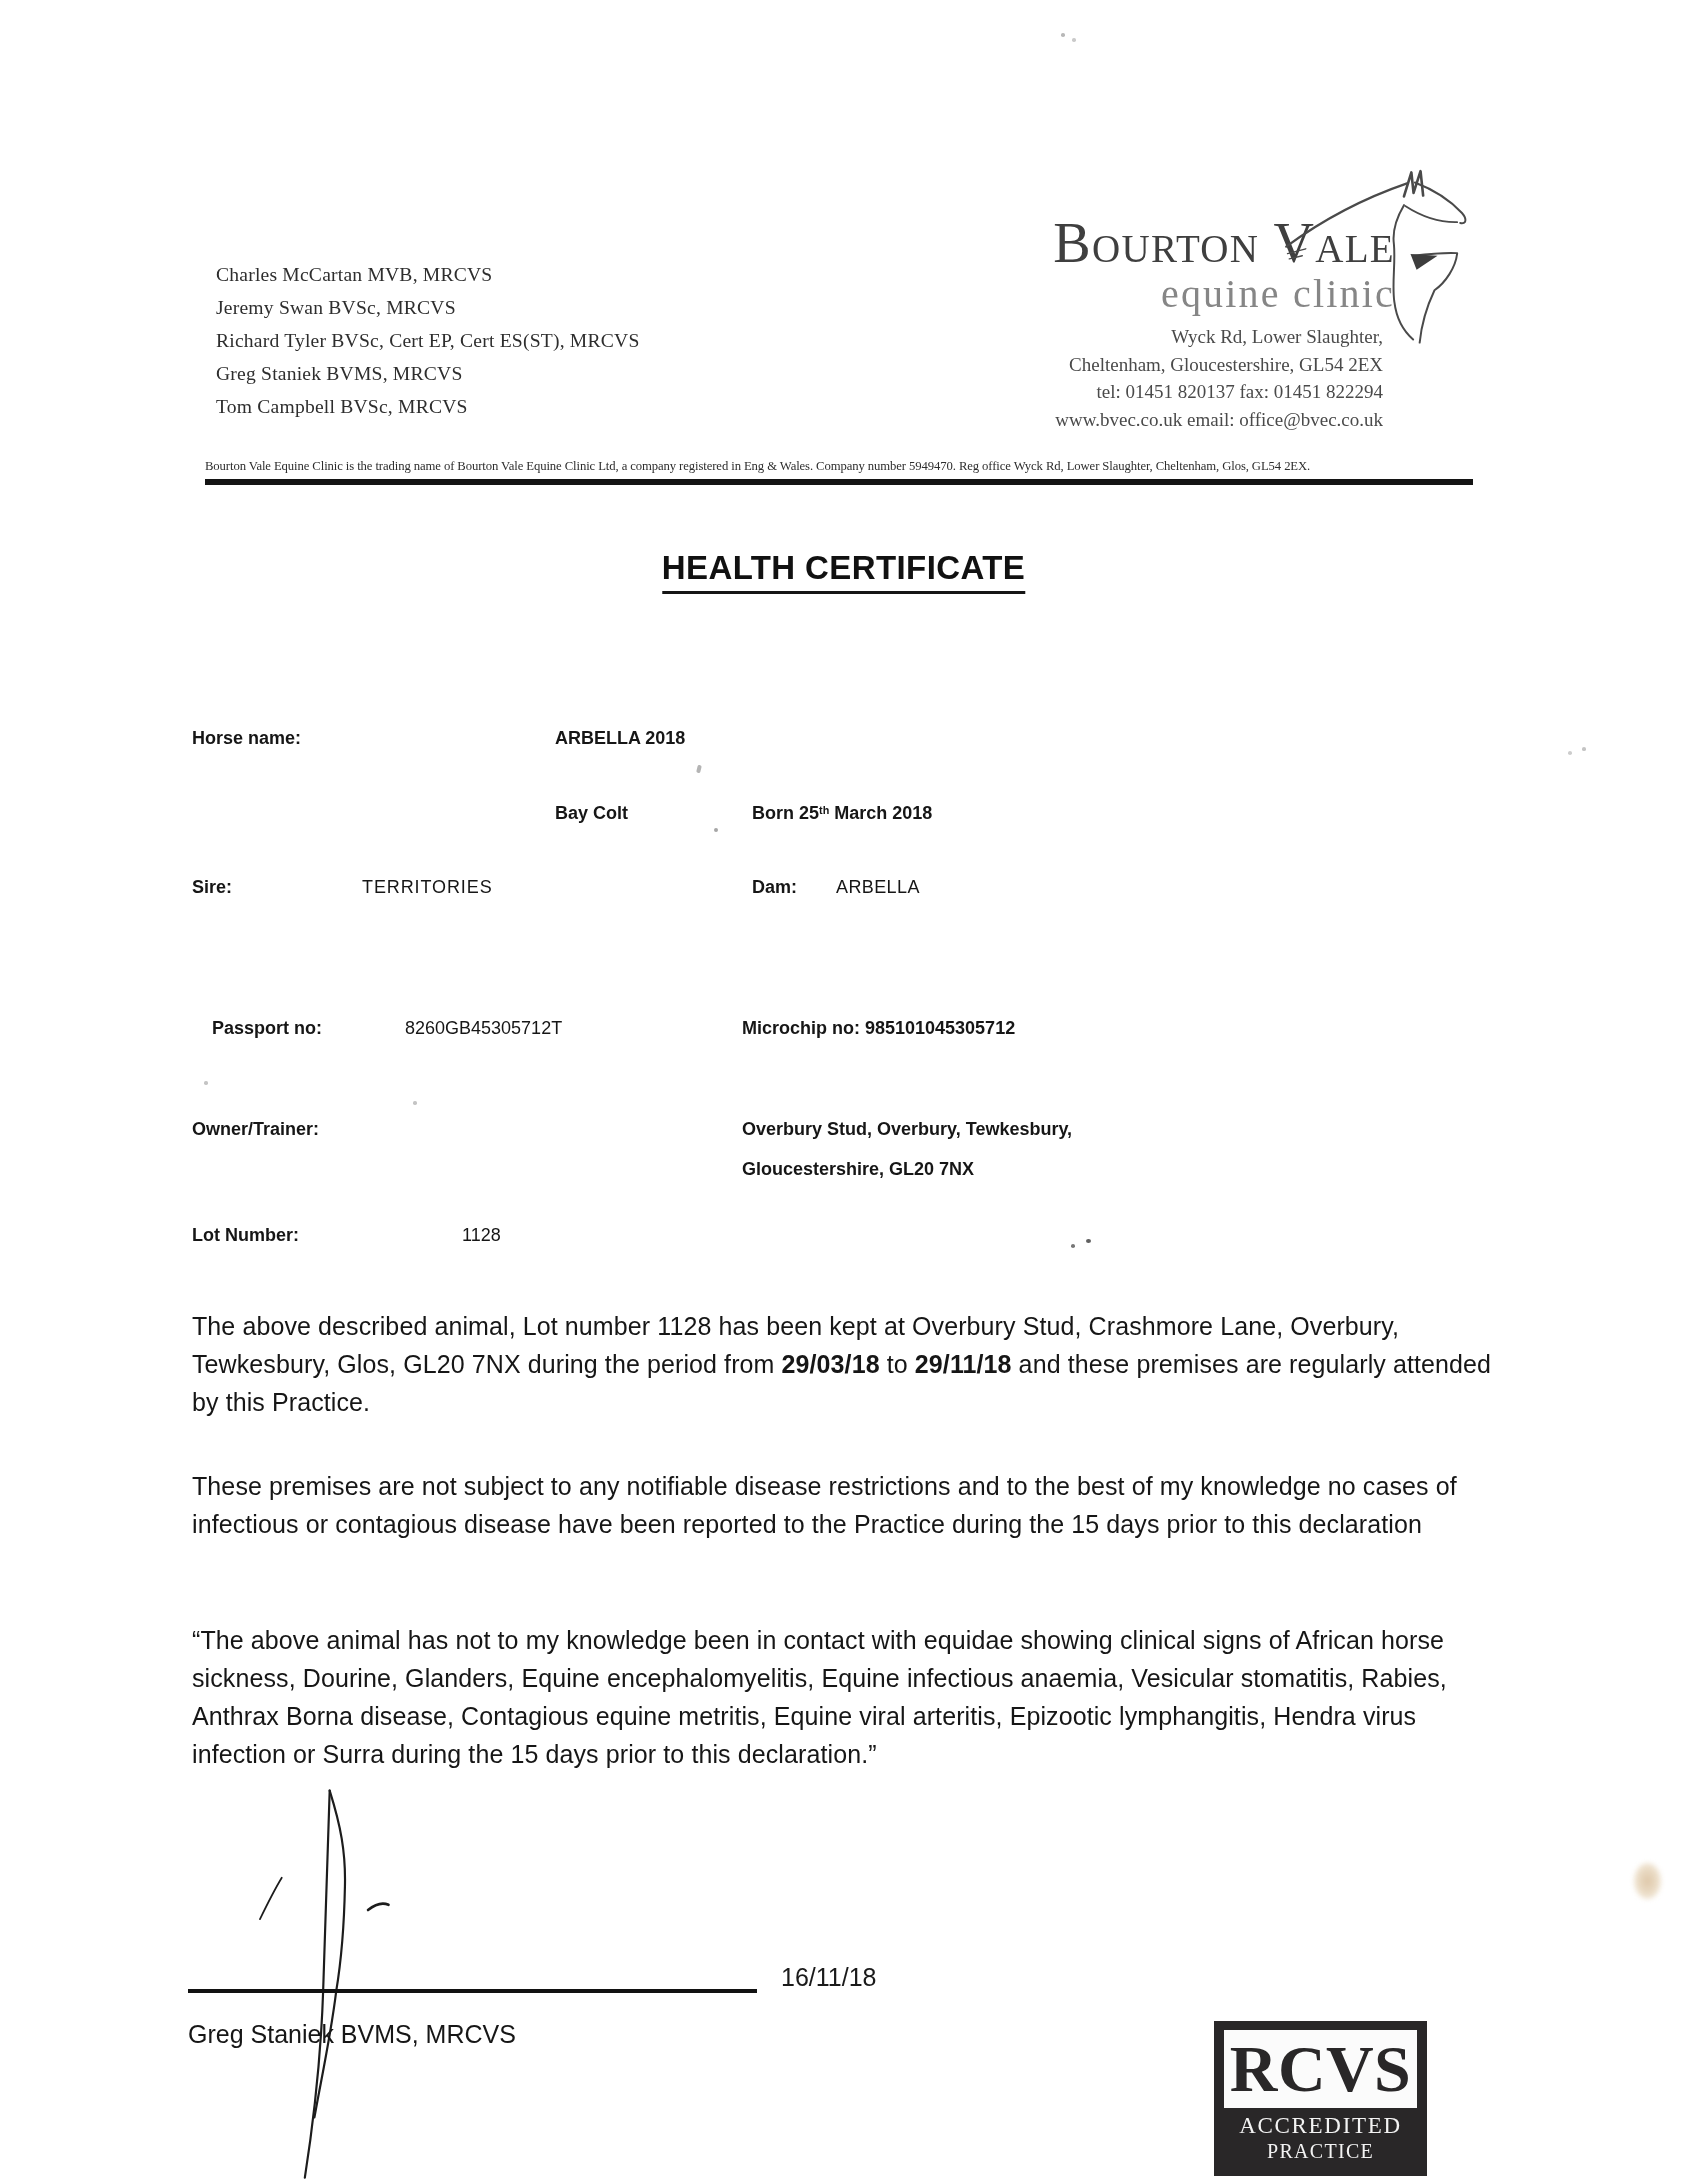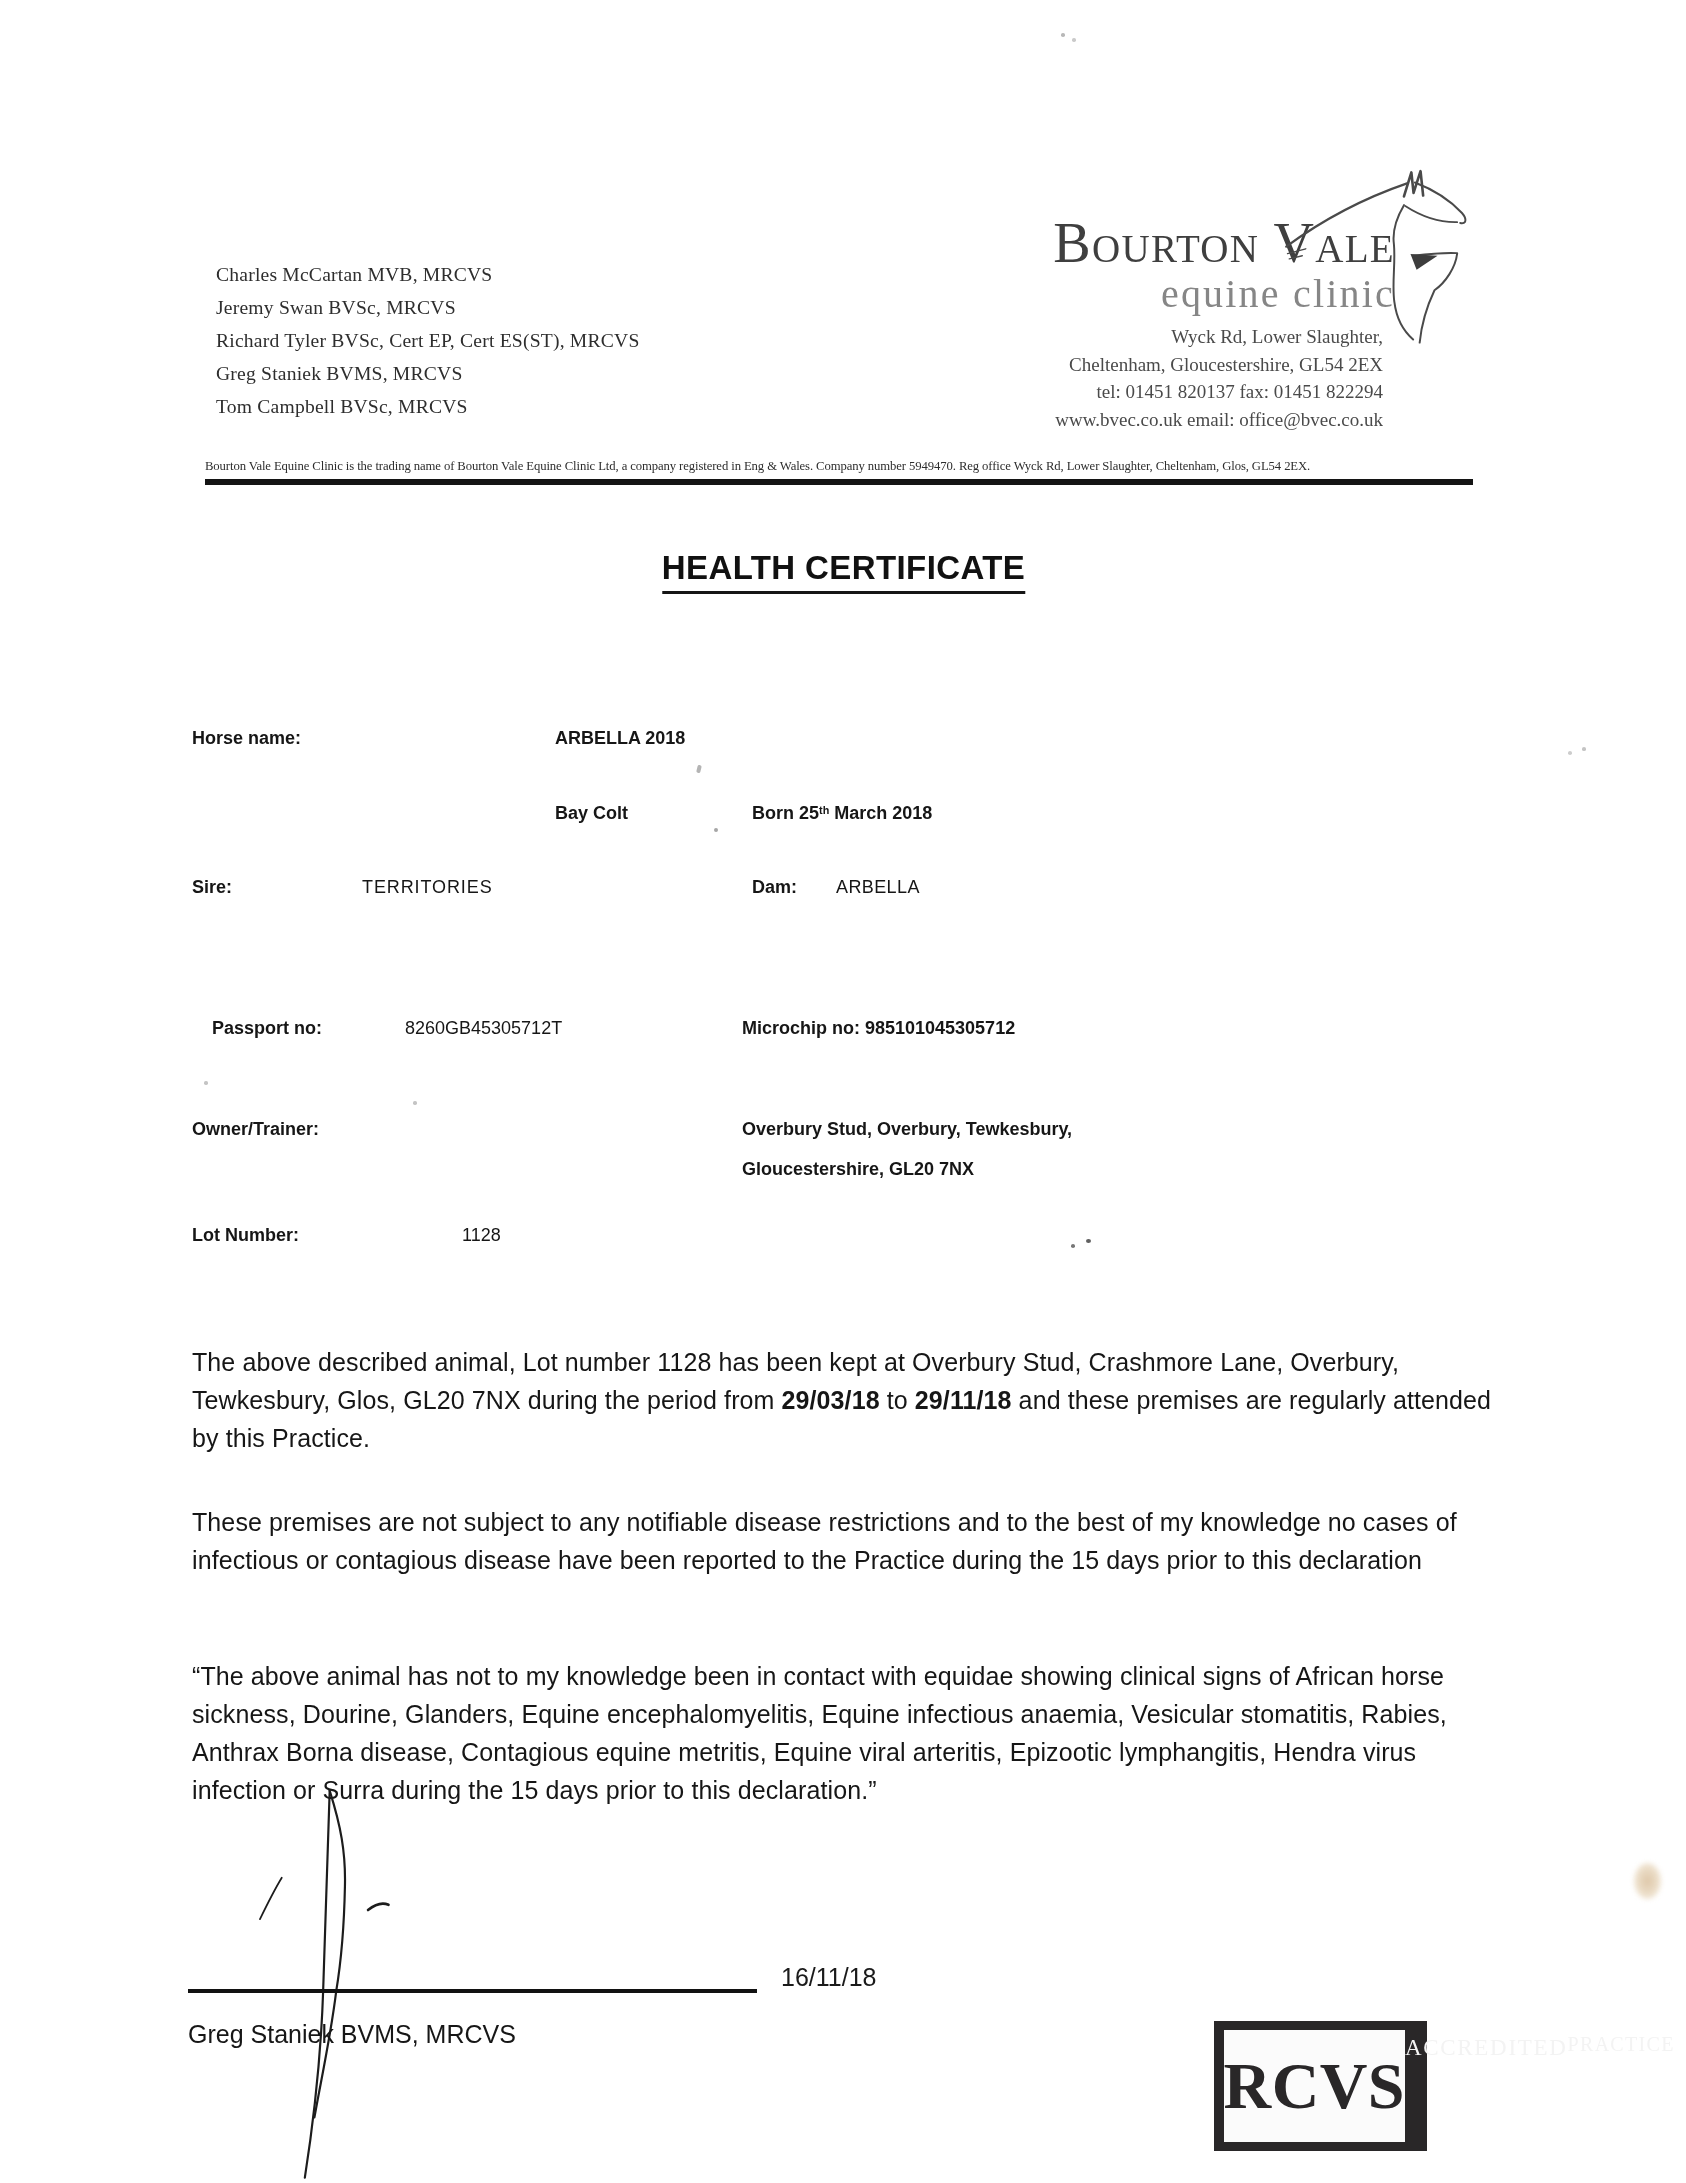--- a/index.html
+++ b/index.html
@@ -27,28 +27,28 @@
   
   .title{left:50%;top:549px;transform:translateX(-50%);
         font-size:33px;font-weight:bold;letter-spacing:0.4px;color:#111;
         border-bottom:3.9px solid #151515;padding-bottom:3.5px;white-space:nowrap;}
   
   .f{font-size:18px;white-space:nowrap;color:#161616;}
   .b{font-weight:bold;}
   .sup{font-size:60%;vertical-align:baseline;position:relative;top:-0.45em;font-weight:bold;}
   
   .para{left:192px;width:1323px;font-size:25px;line-height:38px;
-        color:#161616;letter-spacing:0.1px;margin-top:36px;}
+        color:#161616;letter-spacing:0.1px;}
   
   .sigline{left:188px;top:1989px;width:569px;height:3.5px;background:#121212;}
   .date{left:781px;top:1963px;font-size:25px;color:#1a1a1a;}
   .signame{left:188px;top:2020px;font-size:25px;color:#161616;}
   
-  .rcvs{left:1214px;top:2021px;width:213px;height:130px;background:#292728;
-        box-sizing:border-box;padding:8.7px 9.6px;display:flex;}
+  .rcvs{left:1214px;top:2021px;width:213px;height:155px;background:#292728;
+        box-sizing:border-box;padding:8.7px 9.6px;display:flex;flex-direction:column;}
   .rcvs-top{background:#fbfbfb;flex:0 0 78px;display:flex;align-items:center;justify-content:center;}
   .rcvs-word{font-family:"Liberation Serif", serif;font-weight:bold;font-size:66px;
         color:#292728;letter-spacing:0.4px;line-height:1;}
   .rcvs-l2{margin-top:6.1px;text-align:center;font-family:"Liberation Serif", serif;
         font-size:23px;letter-spacing:1.7px;color:#f3f3f3;line-height:1;}
   .rcvs-l3{margin-top:4.4px;text-align:center;font-family:"Liberation Serif", serif;
         font-size:20px;letter-spacing:1.3px;color:#f3f3f3;line-height:1;}
   
   .dot{border-radius:50%;}
   .smudge{left:1634px;top:1863px;width:27px;height:36px;border-radius:50%;

